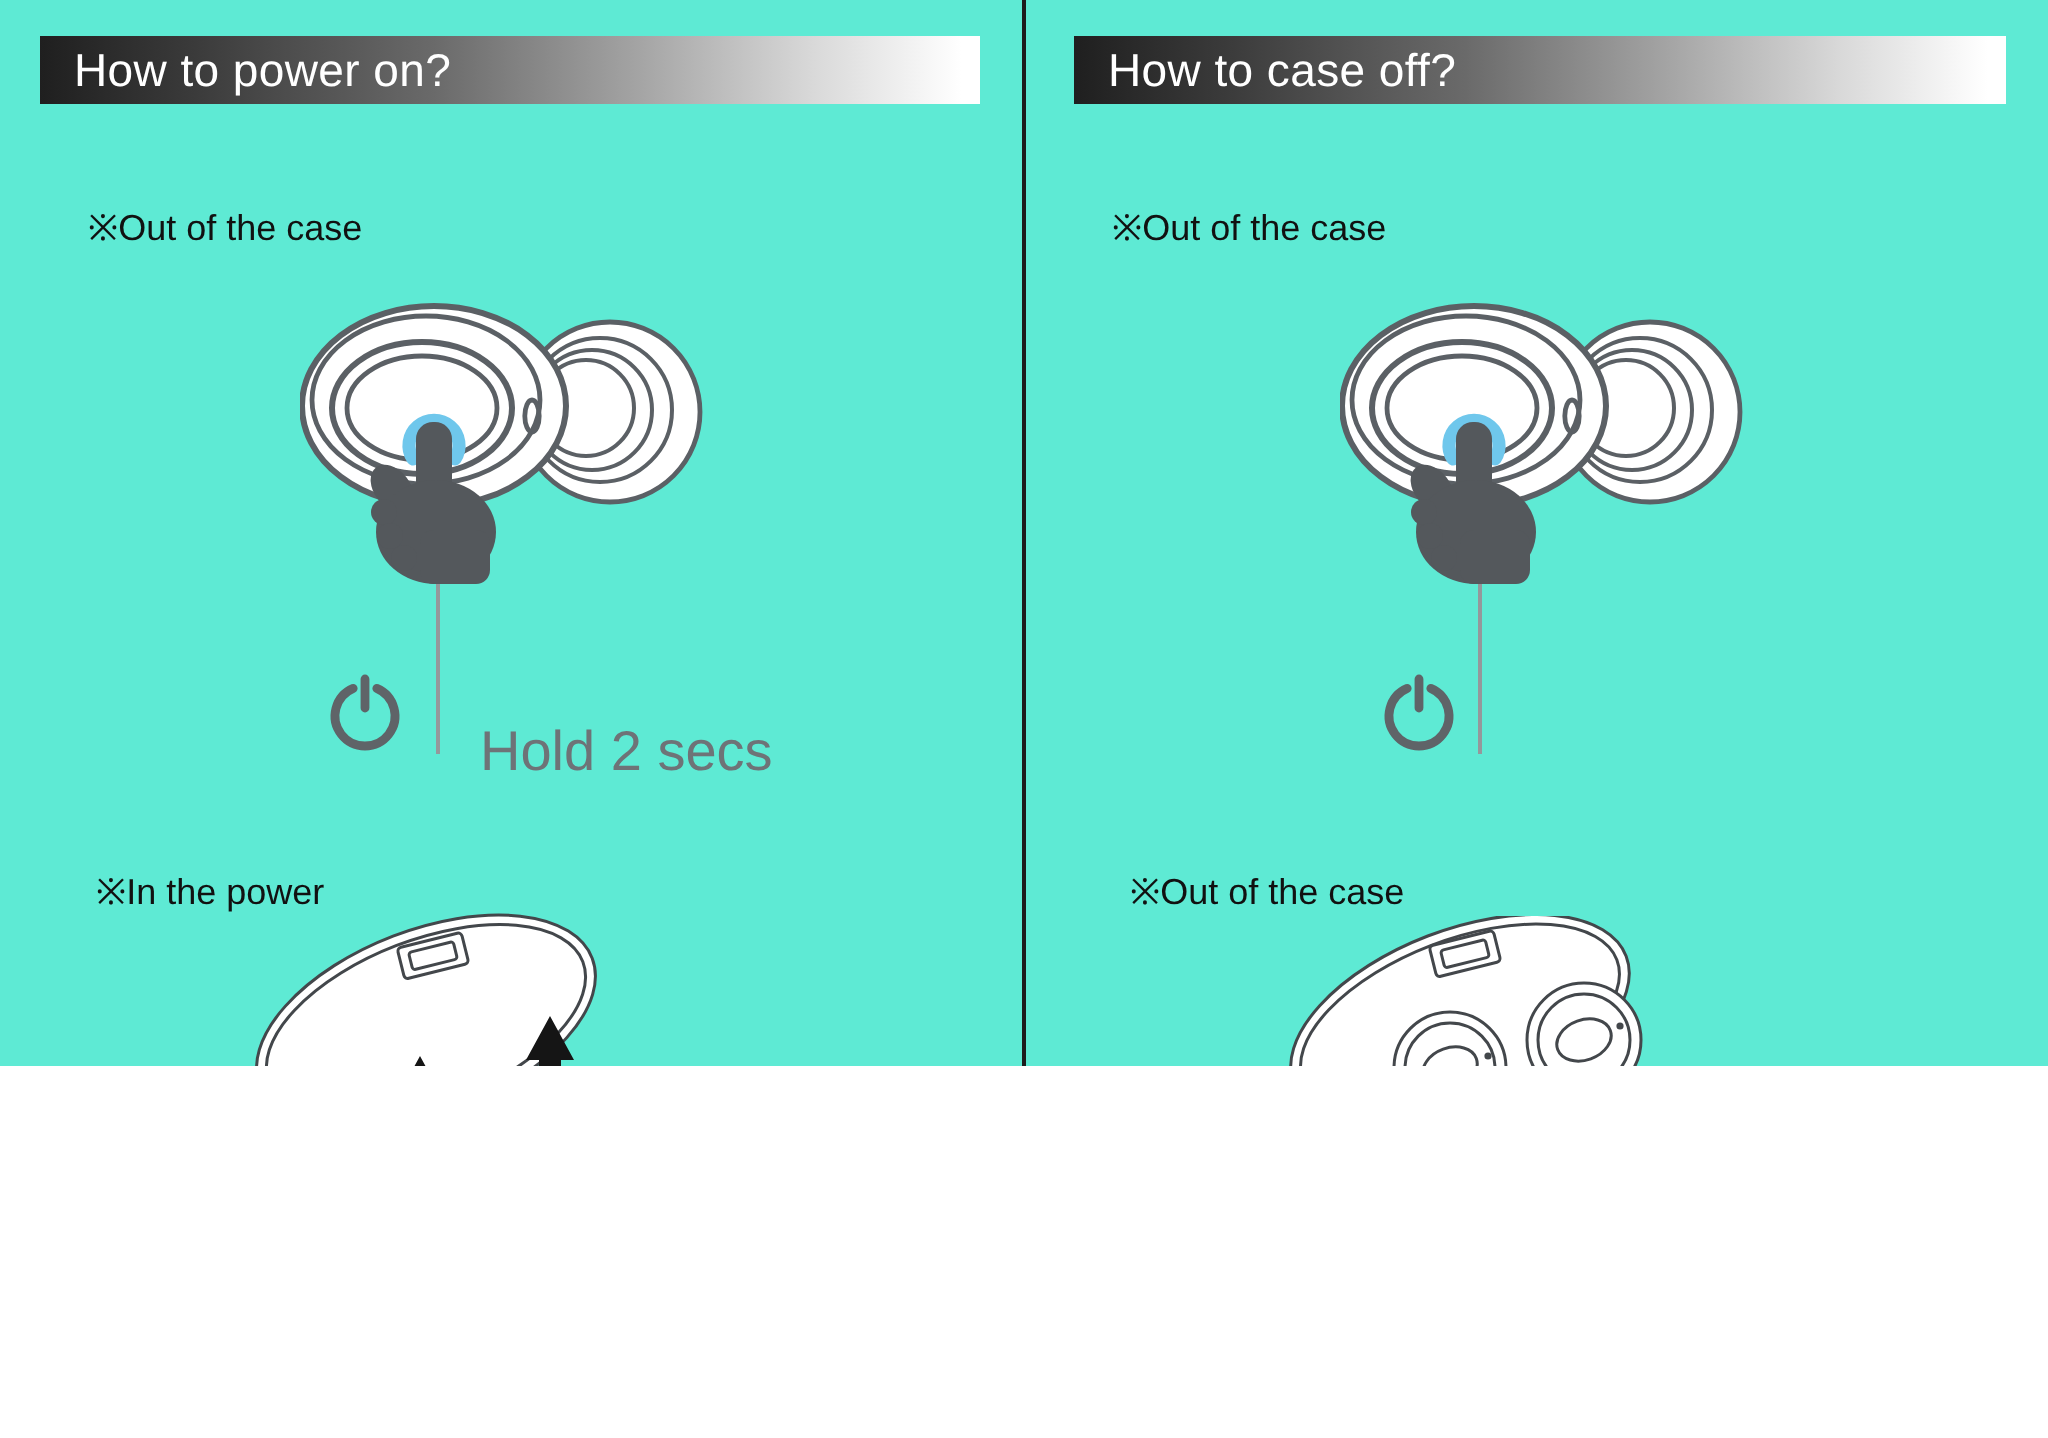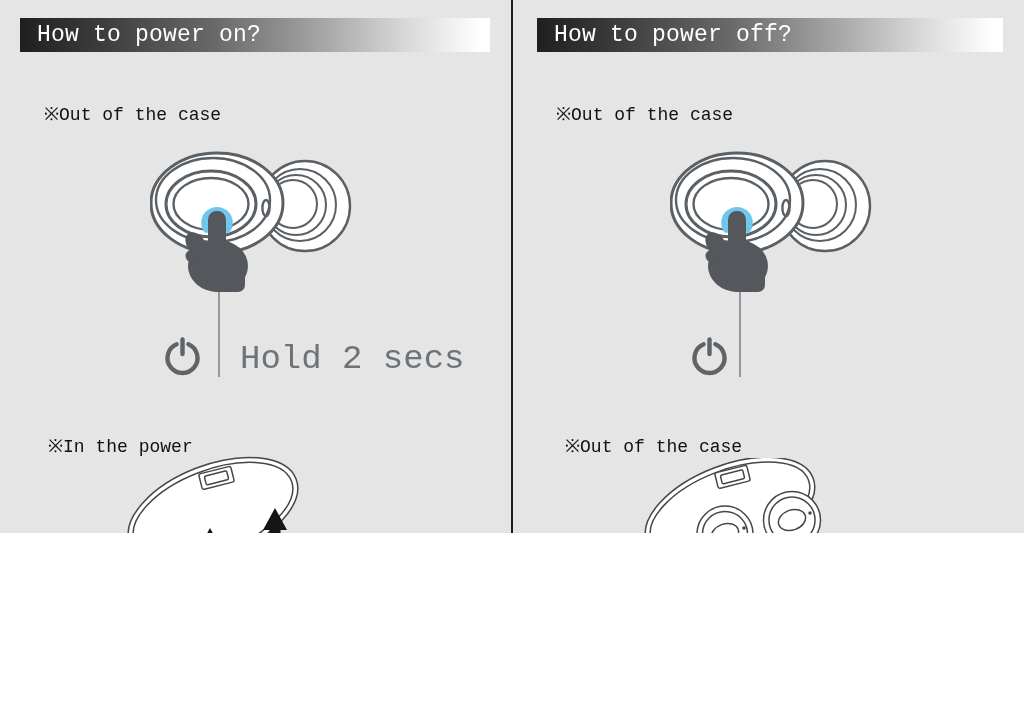--- a/index.html
+++ b/index.html
@@ -1,18 +1,18 @@
 <!DOCTYPE html>
 <html><head>
 <meta charset="utf-8">
 <style>
   html,body{margin:0;padding:0;background:#fff;}
   .page{
-    position:relative;width:1024px;height:533px;background:#e5e5e5;overflow:hidden;
-    font-family:Liberation Mono, monospace;
+    position:relative;width:1024px;height:533px;background:#5eead4;overflow:hidden;
+    font-family:Liberation Sans, sans-serif;
   }
   .vdivider{position:absolute;left:511px;top:0;width:2px;height:719px;background:#1c1c1c;}
   .col{position:absolute;top:0;width:512px;height:719px;}
   .col.left{left:0;}
   .col.right{left:512px;}
   .hbar{
     position:absolute;top:18px;height:34px;
     background:linear-gradient(90deg,#1f1f1f 0%,#3a3a3a 16%,#6a6a6a 42%,#a5a5a5 64%,#d8d8d8 82%,#ffffff 98%);
     color:#fff;font-size:23px;line-height:34px;padding-left:17px;box-sizing:border-box;
     letter-spacing:0.2px;
@@ -25,21 +25,21 @@
   .col.right .n2{left:42px;top:433px;}
   .earbud{position:absolute;top:145px;width:205px;height:150px;}
   .col.left  .earbud{left:150px;}
   .col.right .earbud{left:158px;}
   .pline{position:absolute;top:258px;height:119px;width:2px;background:#95989b;}
   .col.left  .pline{left:218px;}
   .col.right .pline{left:227px;}
   .pwr{position:absolute;top:336px;width:41px;height:41px;}
   .col.left  .pwr{left:162px;}
   .col.right .pwr{left:177px;}
-  .hold{position:absolute;top:340px;font-size:34px;color:#6e7377;white-space:nowrap;}
+  .hold{position:absolute;top:360px;font-size:28px;color:#6e7377;white-space:nowrap;}
   .col.left  .hold{left:240px;}
   .col.right .hold{left:251px;}
   .case{position:absolute;}
   .col.left  .case{left:122px;top:456px;width:215px;height:250px;}
   .col.right .case{left:128px;top:458px;width:225px;height:245px;}
 </style>
 </head>
 <body>
 
 <svg width="0" height="0" style="position:absolute" aria-hidden="true">
@@ -133,21 +133,21 @@
       </g>
       <g fill="#151515">
         <polygon points="88,72 100,94 93.5,94 93.5,132 82.5,132 82.5,94 76,94"></polygon>
         <polygon points="153,52 165,74 158.5,74 158.5,112 147.5,112 147.5,74 141,74"></polygon>
       </g>
     </svg>
   </section>
 
   <section class="col right">
     <div class="hbar">
-      <span>How to power off?</span>
+      <span>How to case off?</span>
     </div>
     <div class="note n1">※Out of the case</div>
 
     <div class="pline"></div>
     <svg class="earbud" viewBox="0 0 205 150">
       <use href="#earbud-art"></use>
     </svg>
     <svg class="pwr" viewBox="0 0 41 41">
       <use href="#power-art"></use>
     </svg>

